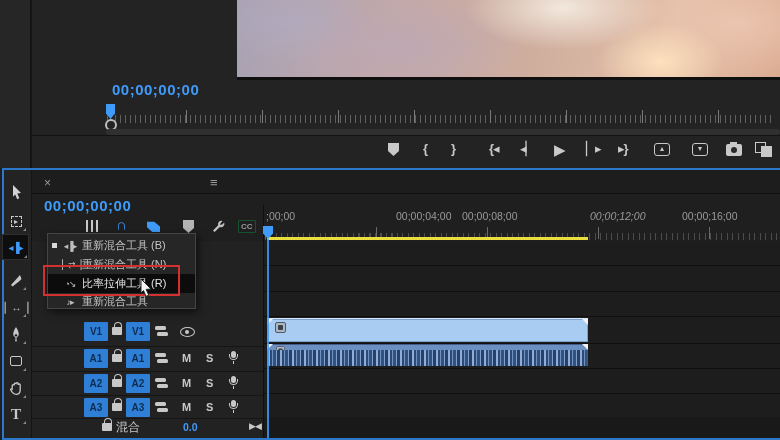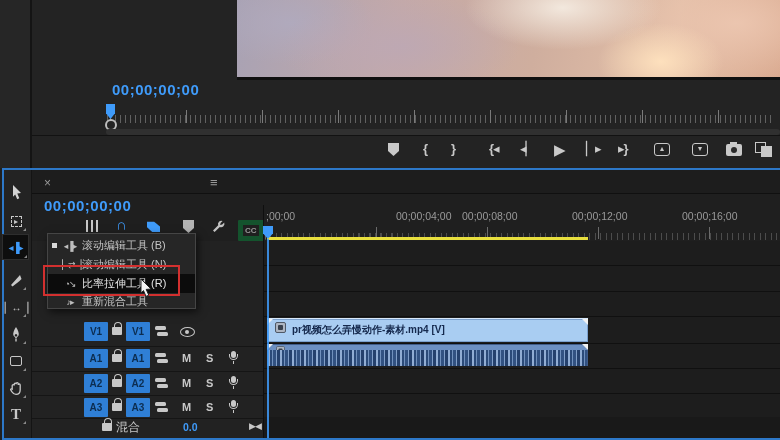--- a/index.html
+++ b/index.html
@@ -82,21 +82,21 @@
   #tab-title { left:60px; top:176px; color:#d6d6d6; font-size:12.5px; }
   #tab-menu { left:210px; top:175px; color:#9a9a9a; font-size:13px; }
   #tl-timecode { left:44px; top:197px; color:#3f9bfa; font-size:15px; font-weight:bold; letter-spacing:.5px; }
   #ic-nested { left:86px; top:220px; width:12px; height:12px;
     background:repeating-linear-gradient(90deg,#c8c8c8 0 2px, transparent 2px 5px); }
   #ic-magnet { left:116px; top:216px; color:#3f9bfa; font-size:15px; font-weight:bold; }
   #ic-linked { left:147px; top:220px; width:13px; height:12px; background:#3f9bfa;
     clip-path:polygon(0 15%,55% 15%,100% 55%,100% 100%,40% 100%,0 60%); }
   #ic-marker-tl { left:183px; top:220px; width:11px; height:13px; background:#b4b4b4;
     clip-path:polygon(0 0,100% 0,100% 62%,50% 100%,0 62%); }
-  #ic-cc { left:238px; top:220px; border:5px solid #14532d; border-radius:1px; color:#9a9a9a;
+  #ic-cc { left:238px; top:220px; border:1px solid #14532d; border-radius:1px; color:#9a9a9a;
     font-size:8px; font-weight:bold; padding:1px 2px; }
 
   
   #hdr-split { left:263px; top:205px; width:1px; height:233px; background:#0f0f0f; }
   .ruler-label { top:210px; color:#9a9a9a; font-size:10.5px; }
   #ruler-ticks { left:265px; top:227px; width:515px; height:13px;
     background:
       repeating-linear-gradient(90deg,#6a6a6a 0 1px, transparent 1px 111px) 0 0 / 100% 12px no-repeat,
       repeating-linear-gradient(90deg,#4c4c4c 0 1px, transparent 1px 5.5px) 0 6px / 100% 7px no-repeat; }
   #workbar { left:267px; top:237px; width:321px; height:3px; background:#e8df3e; }
@@ -262,21 +262,21 @@
   <div class="abs" id="ic-marker-tl"></div>
   <svg class="abs" style="left:210px; top:217px;" width="16" height="16" viewBox="0 0 16 16">
     <path d="M3 13.5 L8.2 8.3 A3.4 3.4 0 0 1 12.6 3.9 L10.6 5.9 L10.1 8 L12.2 7.5 L14.2 5.5 A3.4 3.4 0 0 1 9.8 9.9 L4.6 15 Z" fill="#c2c2c2"></path>
   </svg>
   <span class="abs" id="ic-cc">CC</span>
 
   <div class="abs" id="hdr-split"></div>
   <span class="abs ruler-label" style="left:266px;">;00;00</span>
   <span class="abs ruler-label" style="left:352px;margin-left:44px;">00;00;04;00</span>
   <span class="abs ruler-label" style="left:462px;">00;00;08;00</span>
-  <span class="abs ruler-label" style="left:572px;">00;00;12;00</span>
+  <span class="abs ruler-label" style="left:590px;font-style:italic;">00;00;12;00</span>
   <span class="abs ruler-label" style="left:682px;">00;00;16;00</span>
   <div class="abs" id="ruler-ticks"></div>
   <div class="abs" id="workbar"></div>
   <div class="abs" id="tl-playhead-head"></div>
   <div class="abs" id="tl-playhead-line"></div>
 
   <div class="abs" id="lanes"></div>
   <div class="abs lane-sep" style="top:265px;"></div>
   <div class="abs lane-sep" style="top:291px;"></div>
   <div class="abs lane-sep" style="top:316px;"></div>
@@ -346,41 +346,40 @@
       <i class="stem"></i>
     </div>
 
   <div class="lock abs" id="mix-lock"></div>
   <span class="abs" id="mix-label">混合</span>
   <span class="abs" id="mix-value">0.0</span>
   <span class="abs" id="mix-pan">▶◀</span>
 
   <div class="abs" id="clip-video">
     <i class="fx-badge"></i>
-    <span class="name">pr视频怎么弄慢动作-素材.mp4 [V]</span>
     <i class="corner-tl"></i>
     <i class="corner-tr"></i>
   </div>
   <div class="abs" id="clip-audio">
     <i class="fx-badge"></i>
     <div class="wave" id="wave1"></div>
     <div class="wave" id="wave2"></div>
     <i class="corner-tl"></i>
     <i class="corner-tr"></i>
   </div>
 
   <div class="abs" id="flyout">
     <div class="mi" style="top:2px;" id="mi-0">
       <i class="bullet"></i>
       <span class="mi-icon">◂▐▸</span>
-      <span>滚动编辑工具 (B)</span>
+      <span>重新混合工具 (B)</span>
     </div>
     <div class="mi" style="top:21px;" id="mi-1">
       <span class="mi-icon">▏⇄▕</span>
-      <span>滚动编辑工具 (N)</span>
+      <span>重新混合工具 (N)</span>
     </div>
     <div class="mi" style="top:40px;" id="mi-2">
       <span class="mi-icon">◔↘</span>
       <span>比率拉伸工具 (R)</span>
     </div>
     <div class="mi" style="top:58px;" id="mi-3">
       <span class="mi-icon">♪▸</span>
       <span>重新混合工具</span>
     </div>
   </div>

